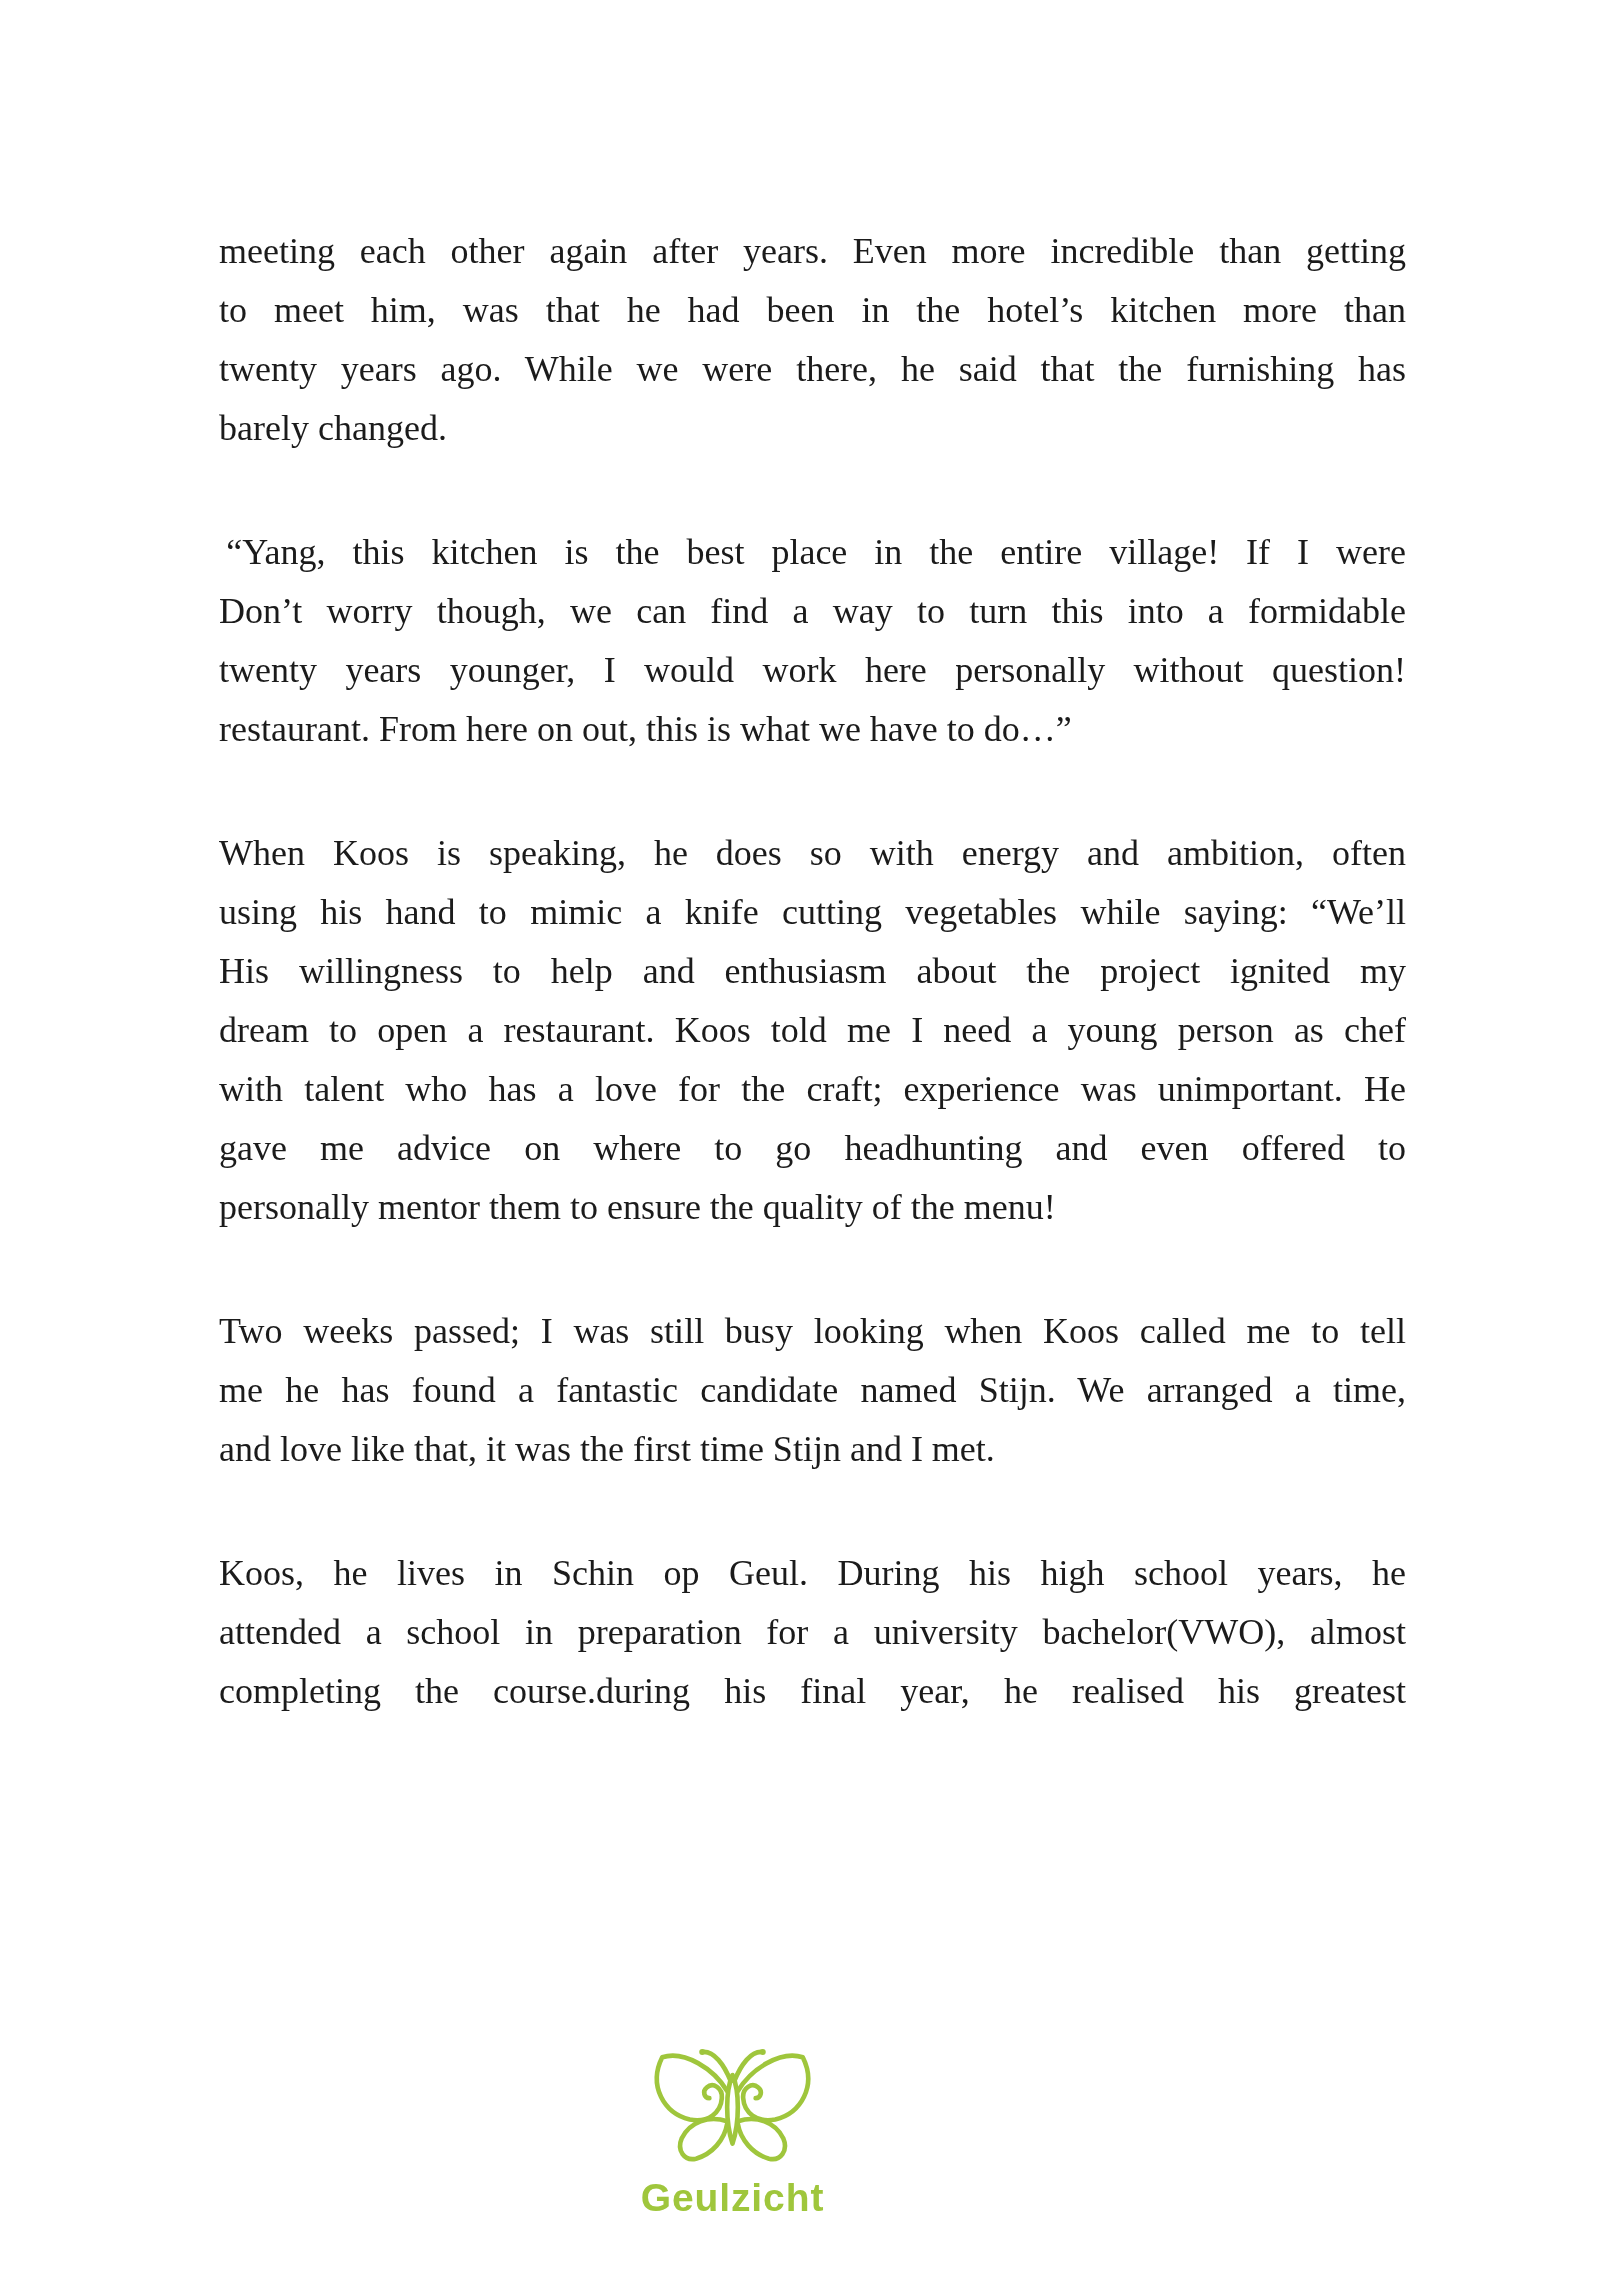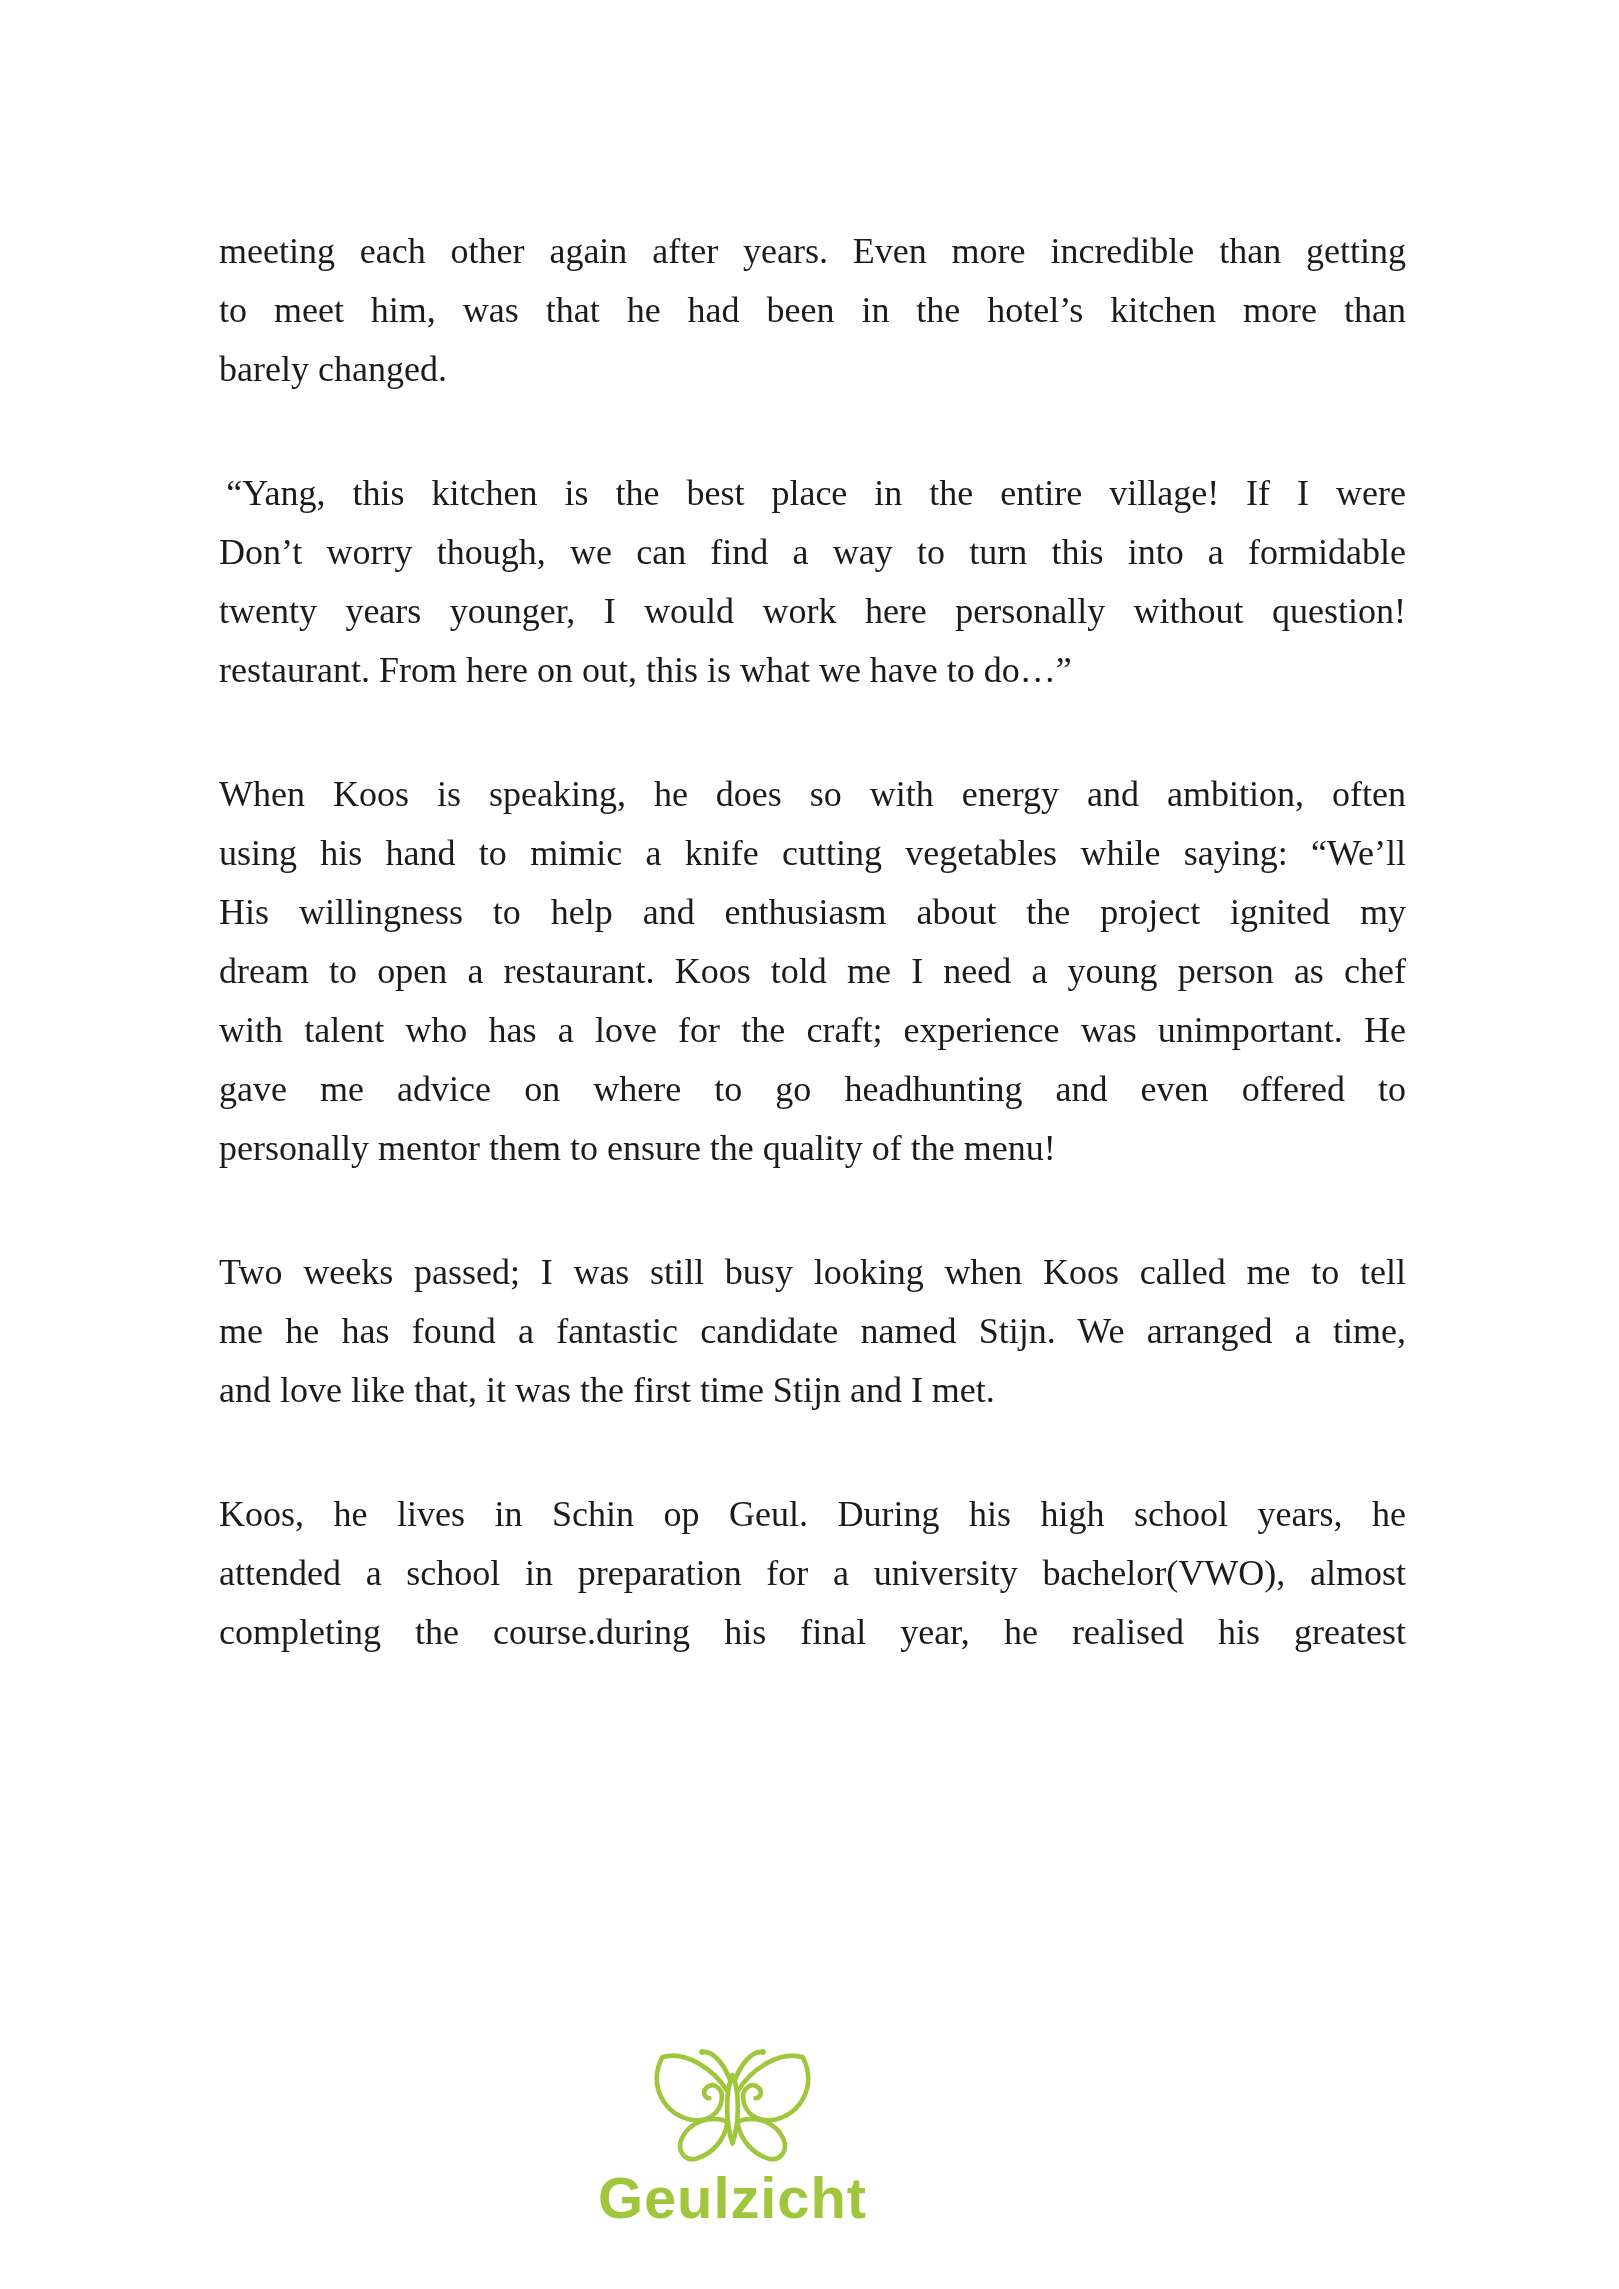--- a/index.html
+++ b/index.html
@@ -53,38 +53,39 @@
     stroke: var(--brand, #9fc63c);
     stroke-width: 5.2;
     stroke-linecap: round;
     stroke-linejoin: round;
   }
   .butterfly circle {
     fill: var(--brand, #9fc63c);
     stroke: none;
   }
   .wordmark {
-    margin-top: 2px;
+    margin-top: 13px;
     font-family: "Liberation Sans", "DejaVu Sans", sans-serif;
     font-weight: bold;
-    font-size: 58px;
+    font-size: 39px;
     line-height: 1.1;
     letter-spacing: 0.9px;
     color: var(--brand, #9fc63c);
   }
 </style>
 </head>
 <body>
 
 <div class="page">
 
   <main class="text-block" id="paragraphs">
       <div class="para">
         <div class="line">meeting each other again after years. Even more incredible than getting</div>
         <div class="line">to meet him, was that he had been in the hotel’s kitchen more than</div>
+        <div class="line">twenty years ago. While we were there, he said that the furnishing has</div>
         <div class="line last">barely changed.</div>
       </div>
       <div class="para">
         <div class="line"> “Yang, this kitchen is the best place in the entire village! If I were</div>
         <div class="line">Don’t worry though, we can find a way to turn this into a formidable</div>
         <div class="line">twenty years younger, I would work here personally without question!</div>
         <div class="line last">restaurant. From here on out, this is what we have to do…”</div>
       </div>
       <div class="para">
         <div class="line">When Koos is speaking, he does so with energy and ambition, often</div>

